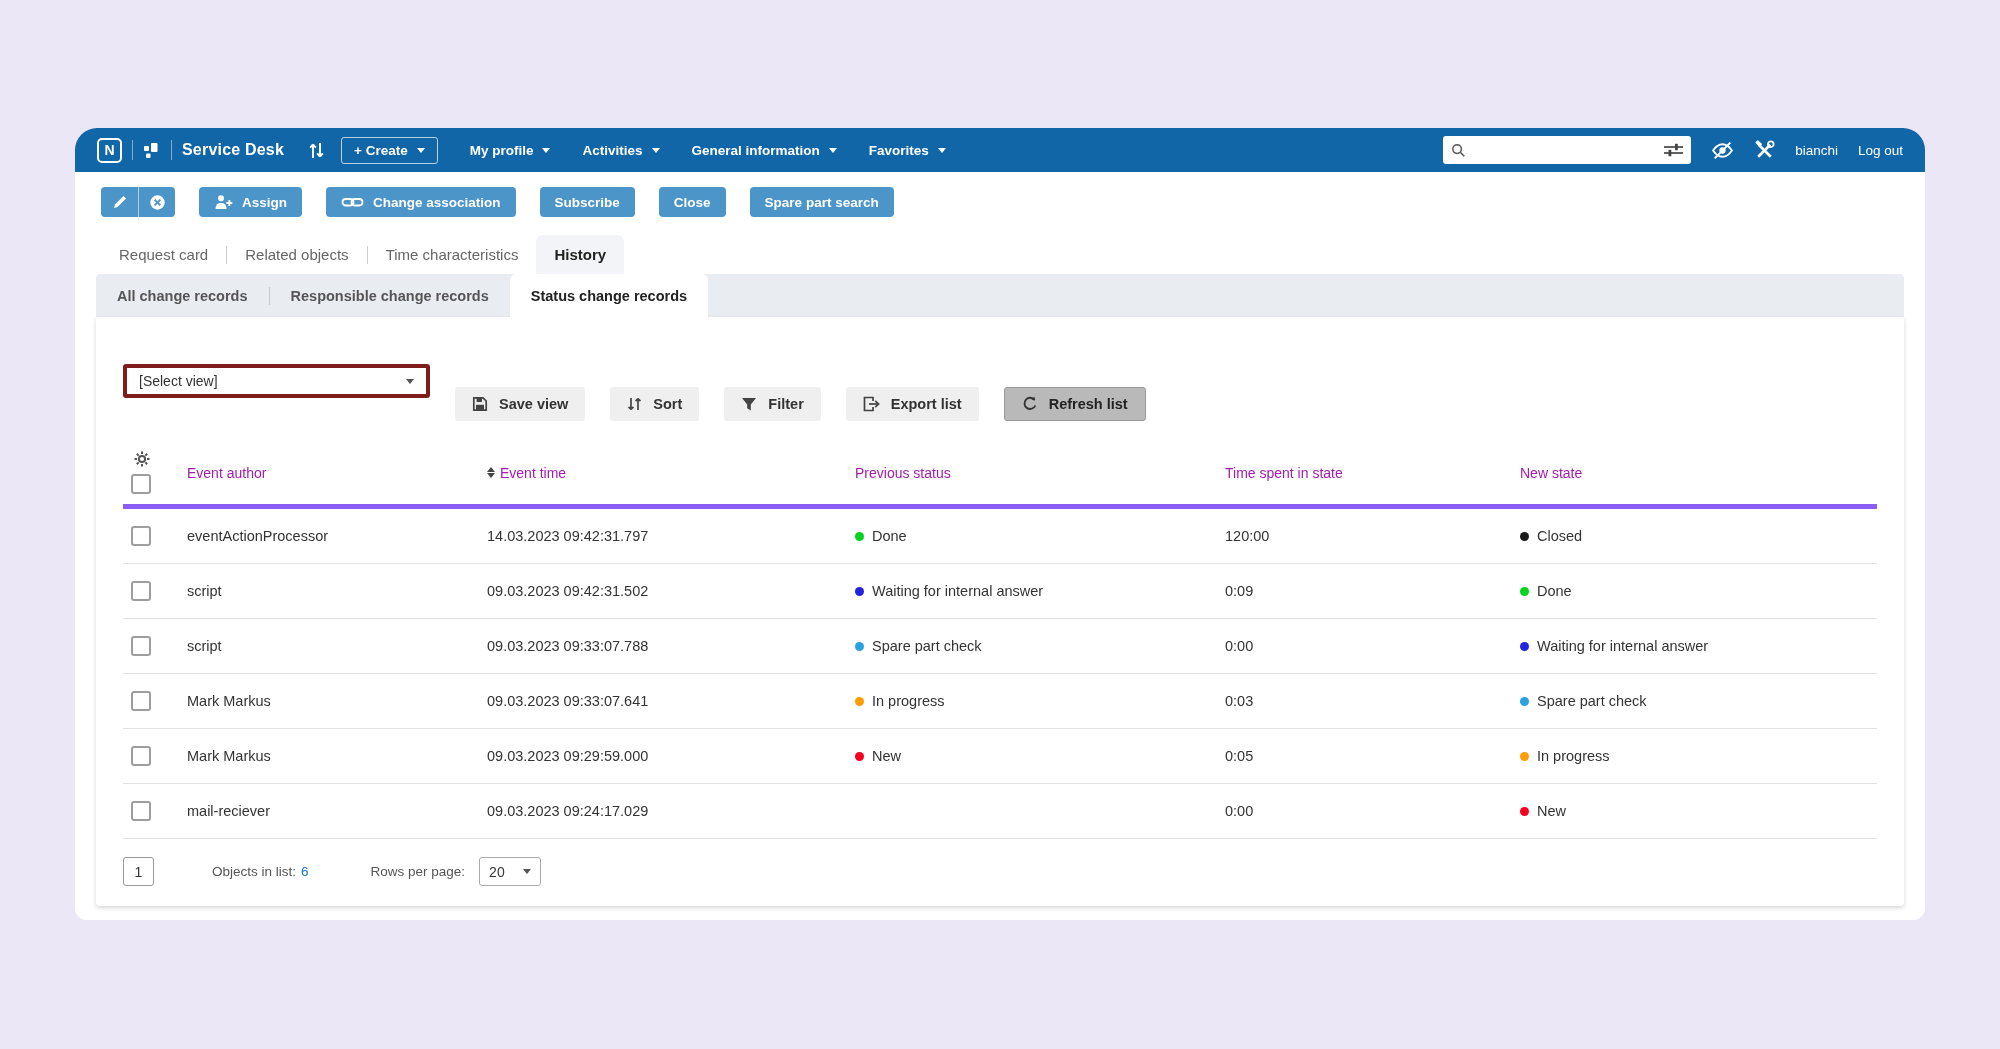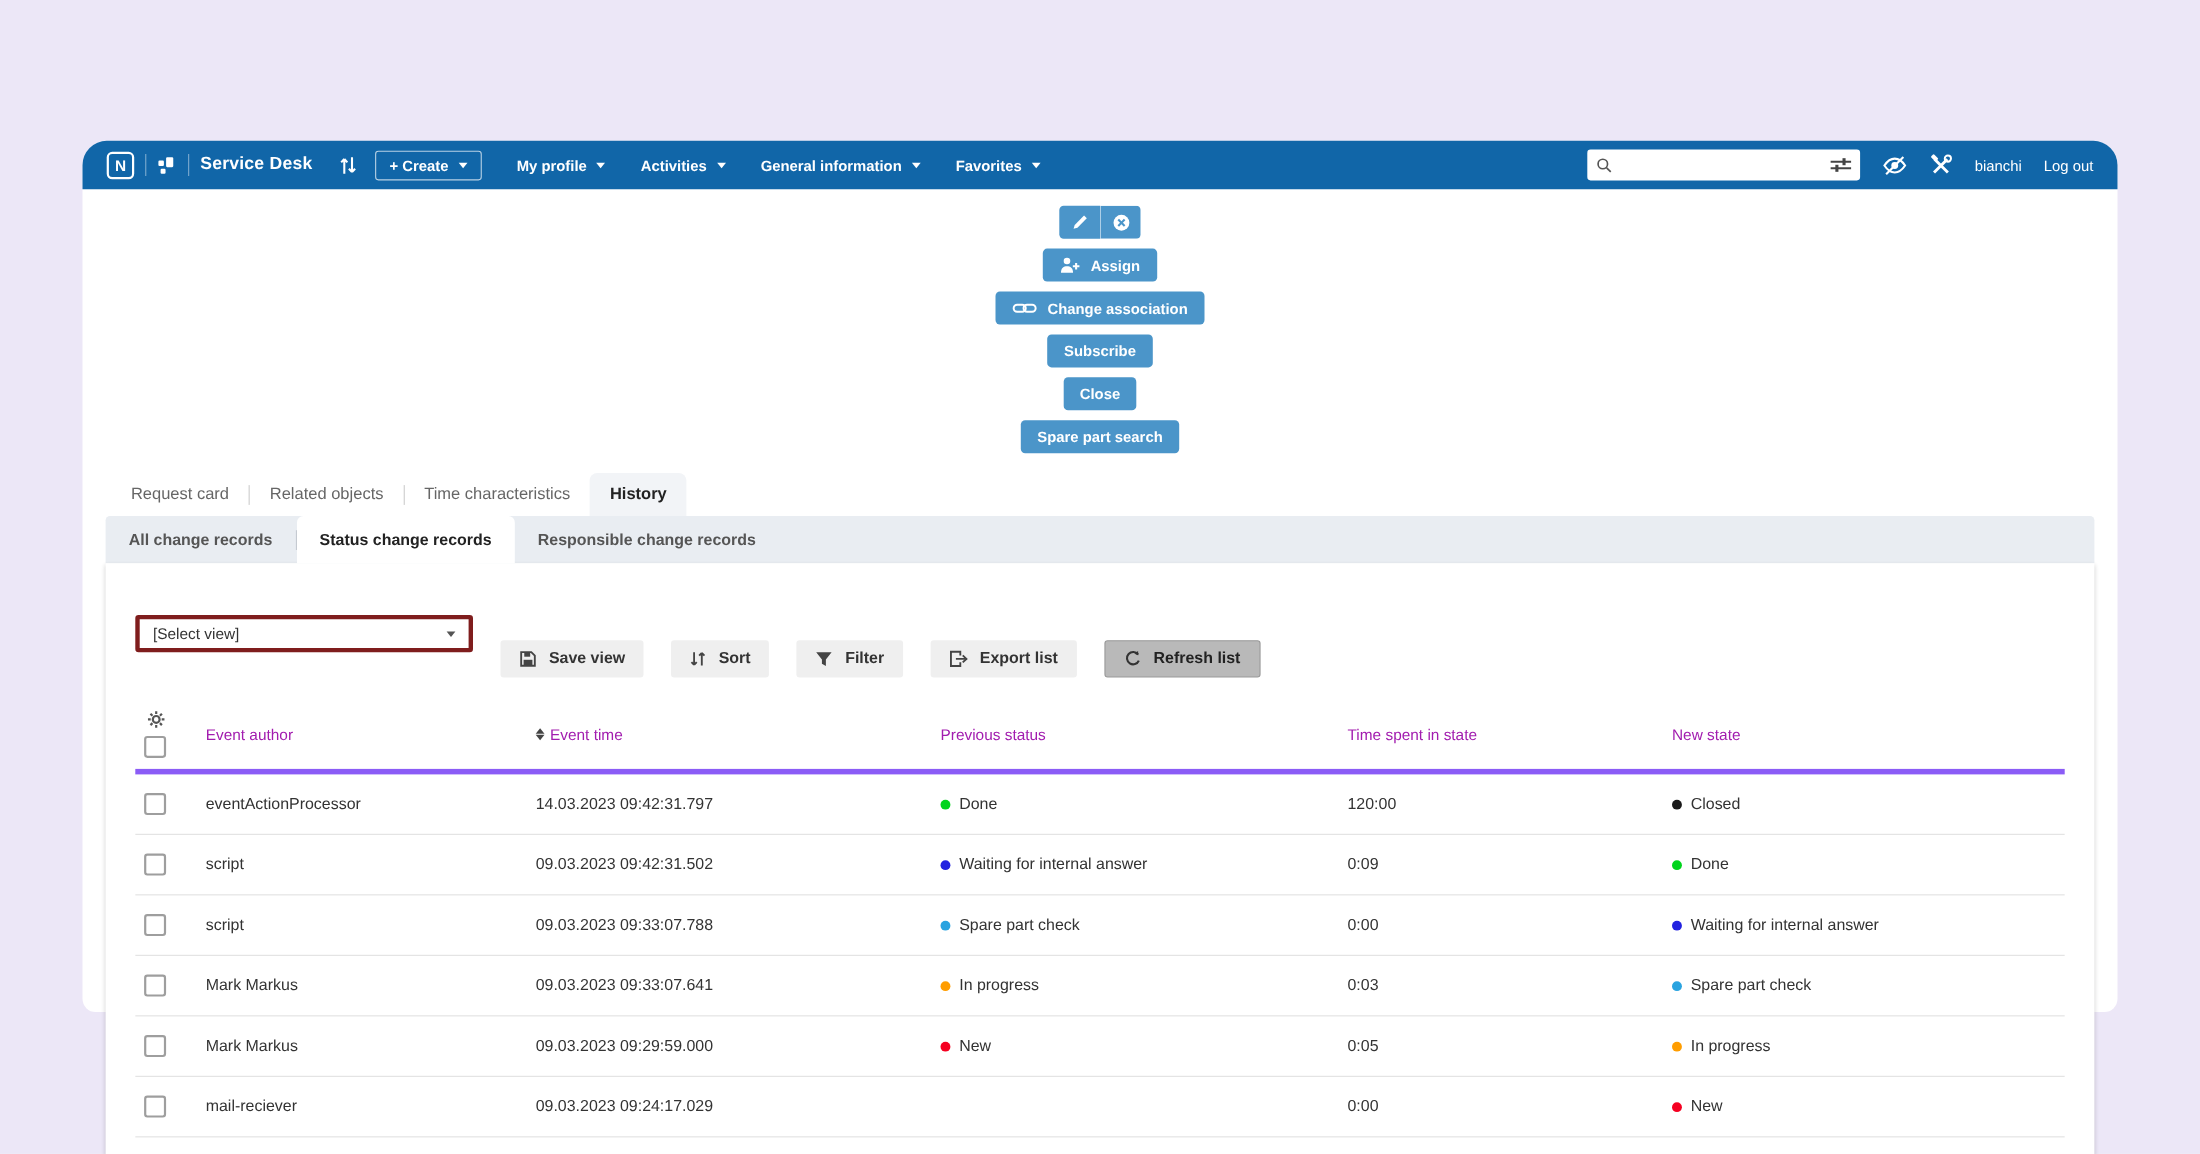--- a/index.html
+++ b/index.html
@@ -62,21 +62,21 @@
   .back-link { display: flex; align-items: center; gap: 7px; color: #444; cursor: pointer; }
   .bc-sep { width: 1px; height: 16px; background: #ccc; }
   .bc-path { color: #888; }
   .bc-actions { margin-left: auto; display: flex; gap: 10px; }
   .sq-btn {
     width: 38px; height: 32px; background: #f1f1f1; border-radius: 4px;
     display: flex; align-items: center; justify-content: center; cursor: pointer;
   }
   
   .page-title { padding: 16px 26px 0; font-size: 20px; color: #333; }
-  .actions-row { padding: 15px 26px 0; display: flex; gap: 9px; align-items: center; flex-direction: column; }
+  .actions-row { padding: 15px 26px 0; display: flex; gap: 24px; align-items: flex-start; }
   .btn-blue {
     background: #4b95c9; color: #fff; border-radius: 4px; height: 30px;
     display: inline-flex; align-items: center; padding: 0 15px;
     font-size: 13.5px; font-weight: bold; gap: 9px; cursor: pointer; white-space: nowrap;
   }
   .btn-group { display: flex; }
   .btn-icon { width: 37px; padding: 0; justify-content: center; }
   .btn-icon.first { border-radius: 4px 0 0 4px; }
   .btn-icon.last { border-radius: 0 4px 4px 0; border-left: 1px solid rgba(255,255,255,.55); }
   
@@ -310,25 +310,25 @@
       <span>History</span>
     </div>
   </div>
 
   <div class="tab-content-wrap">
     <div class="subtab-strip">
       <div class="subtab">
         <span>All change records</span>
       </div>
       <div class="subtab-sep"></div>
+      <div class="subtab">
+        <span>Responsible change records</span>
+      </div>
       <div class="subtab active">
         <span>Status change records</span>
-      </div>
-      <div class="subtab">
-        <span>Responsible change records</span>
       </div>
     </div>
 
     <div class="content-panel">
 
       <div class="toolbar">
         <div class="select-view">
           <span>[Select view]</span>
           <span class="caret"></span>
         </div>

